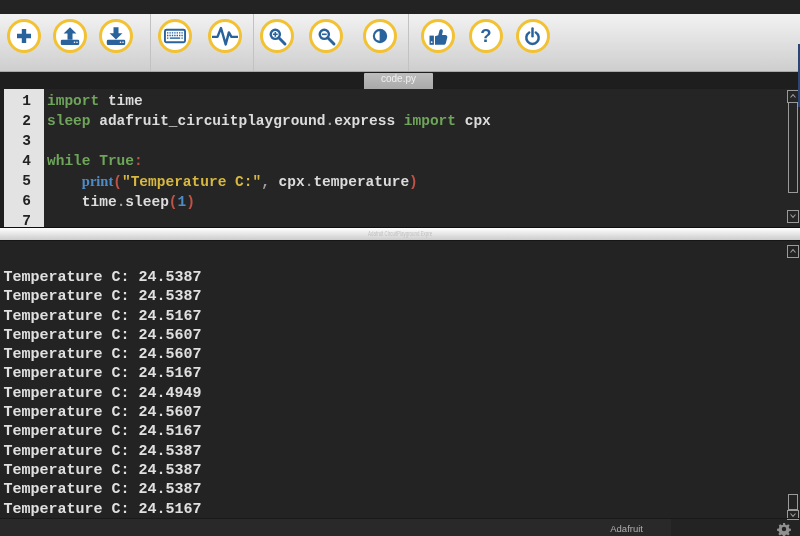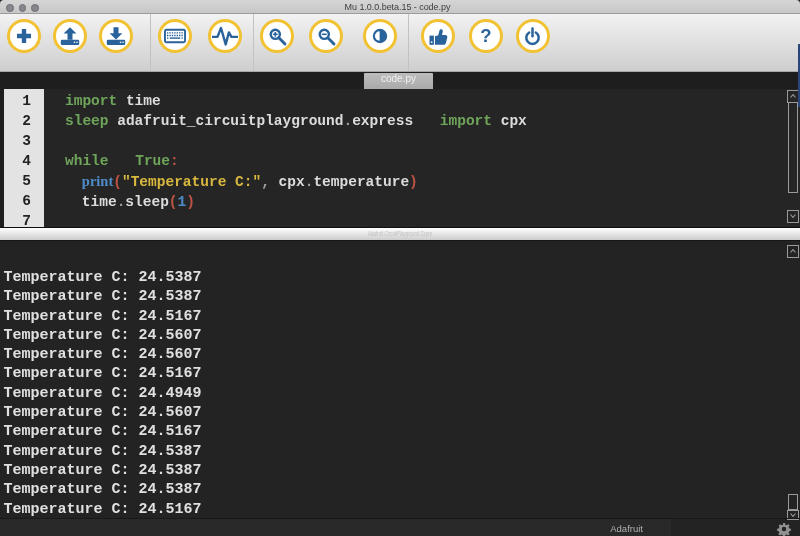--- a/index.html
+++ b/index.html
@@ -26,21 +26,21 @@
   #tabstrip{left:0;top:72px;width:800px;height:17px;background:#1e1e1e;}
   #tab{left:364px;top:73px;width:69px;height:28px;border-radius:1px;
        background:linear-gradient(#bdbdbd,#9b9b9b);
        font-size:10px;line-height:12.5px;text-align:center;color:#f0f0f0;}
   #codearea{left:0;top:89px;width:800px;height:138px;background:#252525;overflow:hidden;}
   #gutter{left:3.5px;top:0;width:27.5px;height:135.5px;background:#e3e3e3;
           color:#222;font-family:"Liberation Mono",monospace;font-size:14.5px;
           line-height:20px;text-align:right;padding-right:13px;padding-top:2.3px;font-weight:bold;}
   #code{left:47px;top:2.3px;font-family:"Liberation Mono",monospace;font-size:14.5px;
         line-height:20px;color:#dcdcdc;white-space:pre;font-weight:bold;}
-  .kw{color:#6fa55a;margin-left:18px;} .bi{color:#4e8cc8;font-family:Liberation Serif, serif;} .op{color:#a0a0a0;}
+  .kw{color:#6fa55a;} .bi{color:#4e8cc8;font-family:Liberation Serif, serif;} .op{color:#a0a0a0;}
   .pn{color:#c05245;} .st{color:#d8b83e;} .nu{color:#4e8cc8;}
   
   .sb-box{position:absolute;border:1px solid #9a9a9a;background:transparent;}
   .sb-thumb{position:absolute;border:1px solid #9a9a9a;}
   .chev{position:absolute;left:50%;top:50%;transform:translate(-50%,-50%);}
   #bluesliver{left:797.5px;top:44px;width:2.5px;height:63px;background:#2a4577;z-index:5;}
   
   #splitter{left:0;top:227px;width:800px;height:14px;}
   #splitter .edge-t{position:absolute;top:0;width:100%;height:1px;background:#0e0e0e;}
   #splitter .bar{position:absolute;top:1px;width:100%;height:12px;
@@ -54,26 +54,20 @@
      color:#e0e0e0;white-space:pre;font-weight:bold;margin-top:36px;}
   
   #statusline{left:0;top:518px;width:800px;height:1px;background:#191919;}
   #statusbar{left:0;top:519px;width:671px;height:17px;background:#292929;}
   #adafruit{position:absolute;right:28px;top:4px;font-size:9.5px;color:#b0b0b0;}
 </style>
 </head>
 <body>
 <div id="win">
 
-  <div class="abs" id="titlebar">
-    <div class="tl" style="left:6px;"></div>
-    <div class="tl" style="left:18.5px;"></div>
-    <div class="tl" style="left:31px;"></div>
-    <div id="title">Mu 1.0.0.beta.15 - code.py</div>
-  </div>
 
   <div class="abs" id="toolbar">
     <div class="sep" style="left:150px;"></div>
     <div class="sep" style="left:253px;"></div>
     <div class="sep" style="left:408px;"></div>
     <div class="btn" style="left:7px;">
       <svg width="18" height="18" viewBox="0 0 18 18" fill="#2a639c">
         <path d="M6.8 2h4.4v4.8H16v4.4h-4.8V16H6.8v-4.8H2V6.8h4.8z"></path>
       </svg>
     </div>

